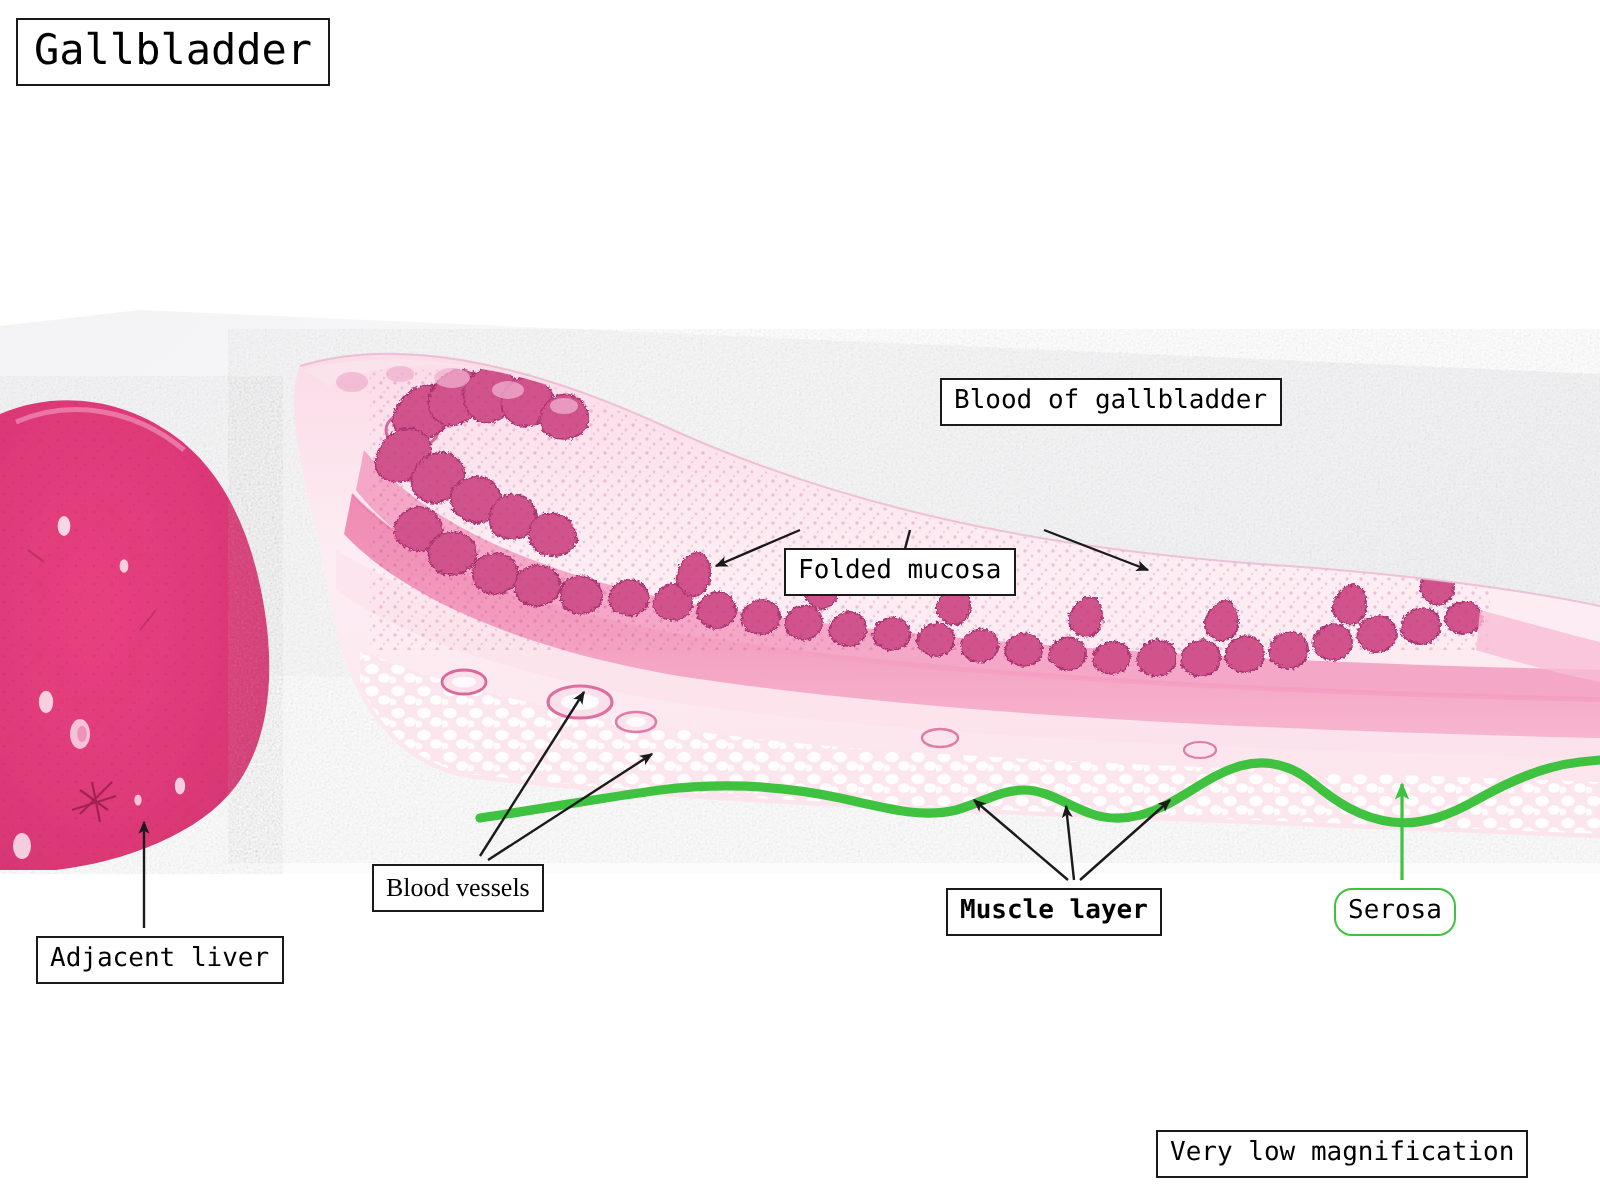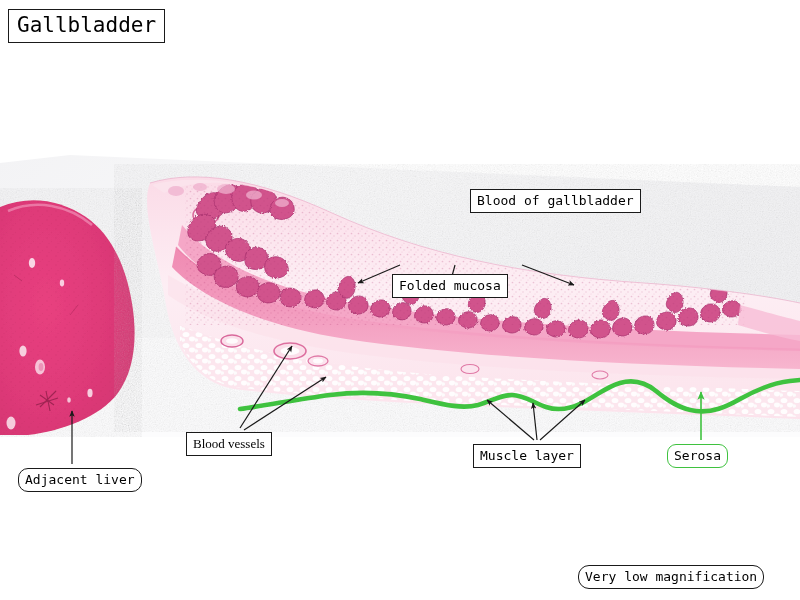--- a/index.html
+++ b/index.html
@@ -321,19 +321,19 @@
 </svg>
 
 <div id="title-box">Gallbladder</div>
 
 <div class="label-box" style="left:470px; top:189px;">Blood of gallbladder</div>
 
 <div class="label-box" style="left:392px; top:238px;margin-top:36px;">Folded mucosa</div>
 
 <div class="label-box" style="left:186px; top:432px;font-family:Liberation Serif, serif;">Blood vessels</div>
 
-<div class="label-box" style="left:473px; top:444px;">Muscle layer</div>
+<div class="label-box" style="left:473px; top:444px;font-weight:bold;">Muscle layer</div>
 
 <div class="label-box green" style="left:667px; top:444px;border-radius:9px;">Serosa</div>
 
-<div class="label-box" style="left:18px; top:468px;border-radius:10px;">Adjacent liver</div>
-
-<div class="label-box" style="left:578px; top:565px;border-radius:11px;">Very low magnification</div>
+<div class="label-box" style="left:18px; top:468px;">Adjacent liver</div>
+
+<div class="label-box" style="left:578px; top:565px;">Very low magnification</div>
 
 </body></html>

